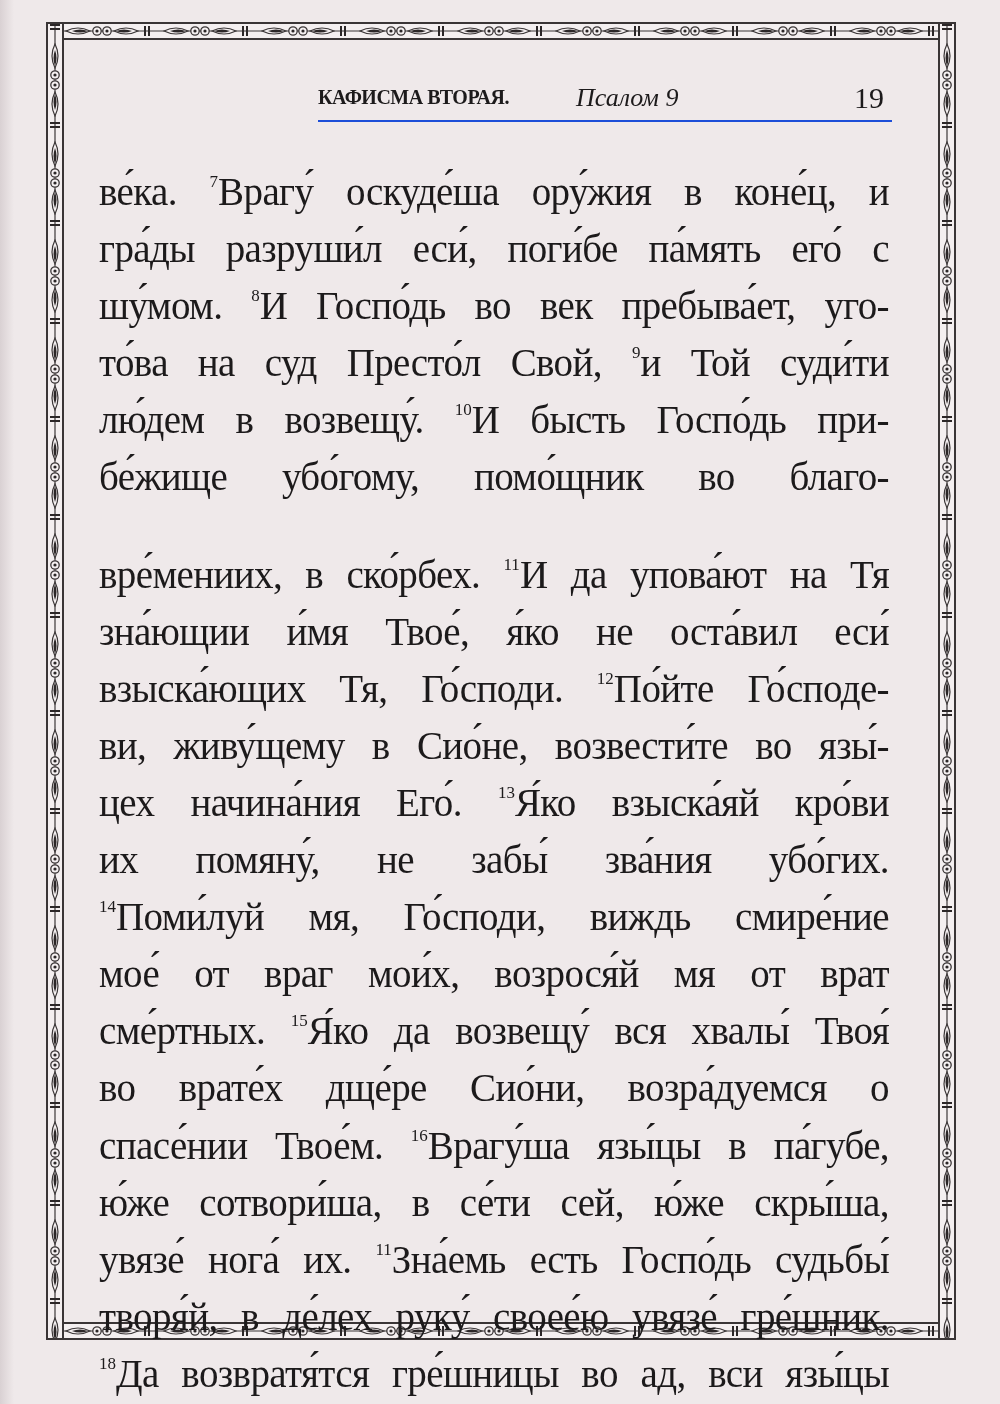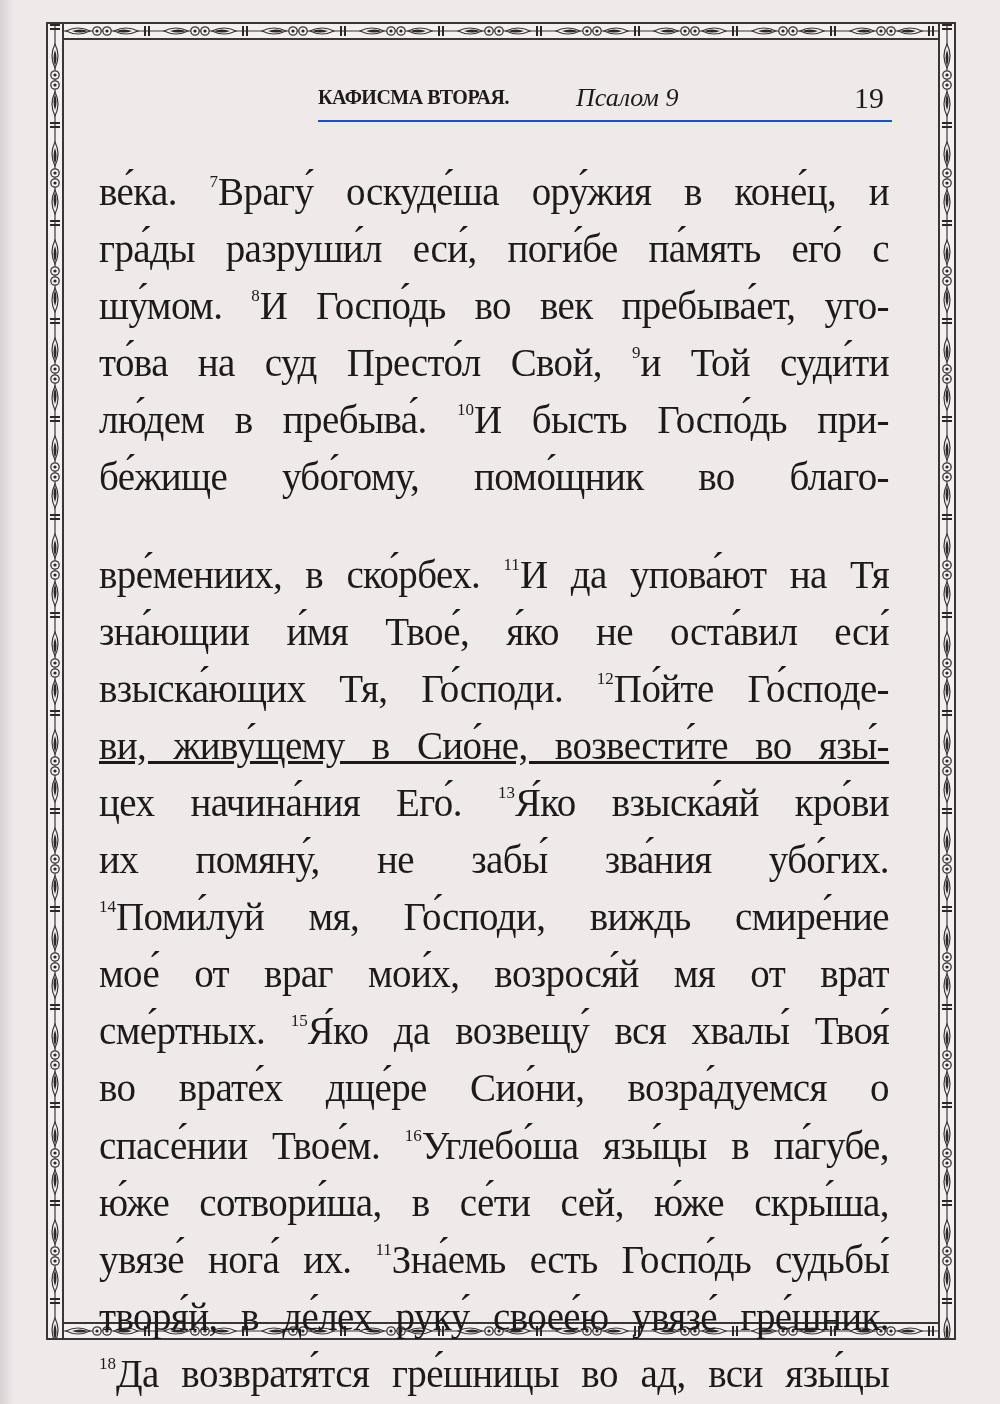--- a/index.html
+++ b/index.html
@@ -109,30 +109,30 @@
   <span class="title">КАФИСМА ВТОРАЯ.</span>
   <span class="psalm">Псалом 9</span>
   <span class="pgnum">19</span>
 </div>
 
 <div class="body-text" id="body-text">
     <div class="line" style="display: block; width: 790px;"><span>ве́ка. </span><sup>7</sup><span>Врагу́ оскуде́ша ору́жия в коне́ц, и</span></div>
     <div class="line" style="display: block; width: 790px;"><span>гра́ды разруши́л еси́, поги́бе па́мять его́ с</span></div>
     <div class="line" style="display: block; width: 790px;"><span>шу́мом. </span><sup>8</sup><span>И Госпо́дь во век пребыва́ет, уго-</span></div>
     <div class="line" style="display: block; width: 790px;"><span>то́ва на суд Престо́л Свой, </span><sup>9</sup><span>и Той суди́ти</span></div>
-    <div class="line" style="display: block; width: 790px;"><span>лю́дем в пребыва́. </span><sup>10</sup><span>И бысть Госпо́дь при-</span></div>
+    <div class="line" style="display: block; width: 790px;"><span>лю́дем в возвещу́. </span><sup>10</sup><span>И бысть Госпо́дь при-</span></div>
     <div class="line" style="display: block; width: 790px;"><span>бе́жище убо́гому, помо́щник во благо-</span></div>
     <div class="line" style="display: block; width: 790px; margin-top: 40px;"><span>вре́мениих, в ско́рбех. </span><sup>11</sup><span>И да упова́ют на Тя</span></div>
     <div class="line" style="display: block; width: 790px;"><span>зна́ющии и́мя Твое́, я́ко не оста́вил еси́</span></div>
     <div class="line" style="display: block; width: 790px;"><span>взыска́ющих Тя, Го́споди. </span><sup>12</sup><span>По́йте Го́споде-</span></div>
-    <div class="line" style="display: block; width: 790px; text-decoration: underline;"><span>ви, живу́щему в Сио́не, возвести́те во язы́-</span></div>
+    <div class="line" style="display: block; width: 790px;"><span>ви, живу́щему в Сио́не, возвести́те во язы́-</span></div>
     <div class="line" style="display: block; width: 790px;"><span>цех начина́ния Его́. </span><sup>13</sup><span>Я́ко взыска́яй кро́ви</span></div>
     <div class="line" style="display: block; width: 790px;"><span>их помяну́, не забы́ зва́ния убо́гих.</span></div>
     <div class="line" style="display: block; width: 790px;"><span></span><sup>14</sup><span>Поми́луй мя, Го́споди, виждь смире́ние</span></div>
     <div class="line" style="display: block; width: 790px;"><span>мое́ от враг мои́х, возрося́й мя от врат</span></div>
     <div class="line" style="display: block; width: 790px;"><span>сме́ртных. </span><sup>15</sup><span>Я́ко да возвещу́ вся хвалы́ Твоя́</span></div>
     <div class="line" style="display: block; width: 790px;"><span>во врате́х дще́ре Сио́ни, возра́дуемся о</span></div>
-    <div class="line" style="display: block; width: 790px;"><span>спасе́нии Твое́м. </span><sup>16</sup><span>Углебо́ша язы́цы в па́губе,</span></div>
+    <div class="line" style="display: block; width: 790px;"><span>спасе́нии Твое́м. </span><sup>16</sup><span>Врагу́ша язы́цы в па́губе,</span></div>
     <div class="line" style="display: block; width: 790px;"><span>ю́же сотвори́ша, в се́ти сей, ю́же скры́ша,</span></div>
     <div class="line" style="display: block; width: 790px;"><span>увязе́ нога́ их. </span><sup>11</sup><span>Зна́емь есть Госпо́дь судьбы́</span></div>
     <div class="line" style="display: block; width: 790px;"><span>творя́й, в де́лех руку́ своее́ю увязе́ гре́шник.</span></div>
     <div class="line" style="display: block; width: 790px;"><span></span><sup>18</sup><span>Да возвратя́тся гре́шницы во ад, вси язы́цы</span></div>
   </div>
 
 </body></html>

